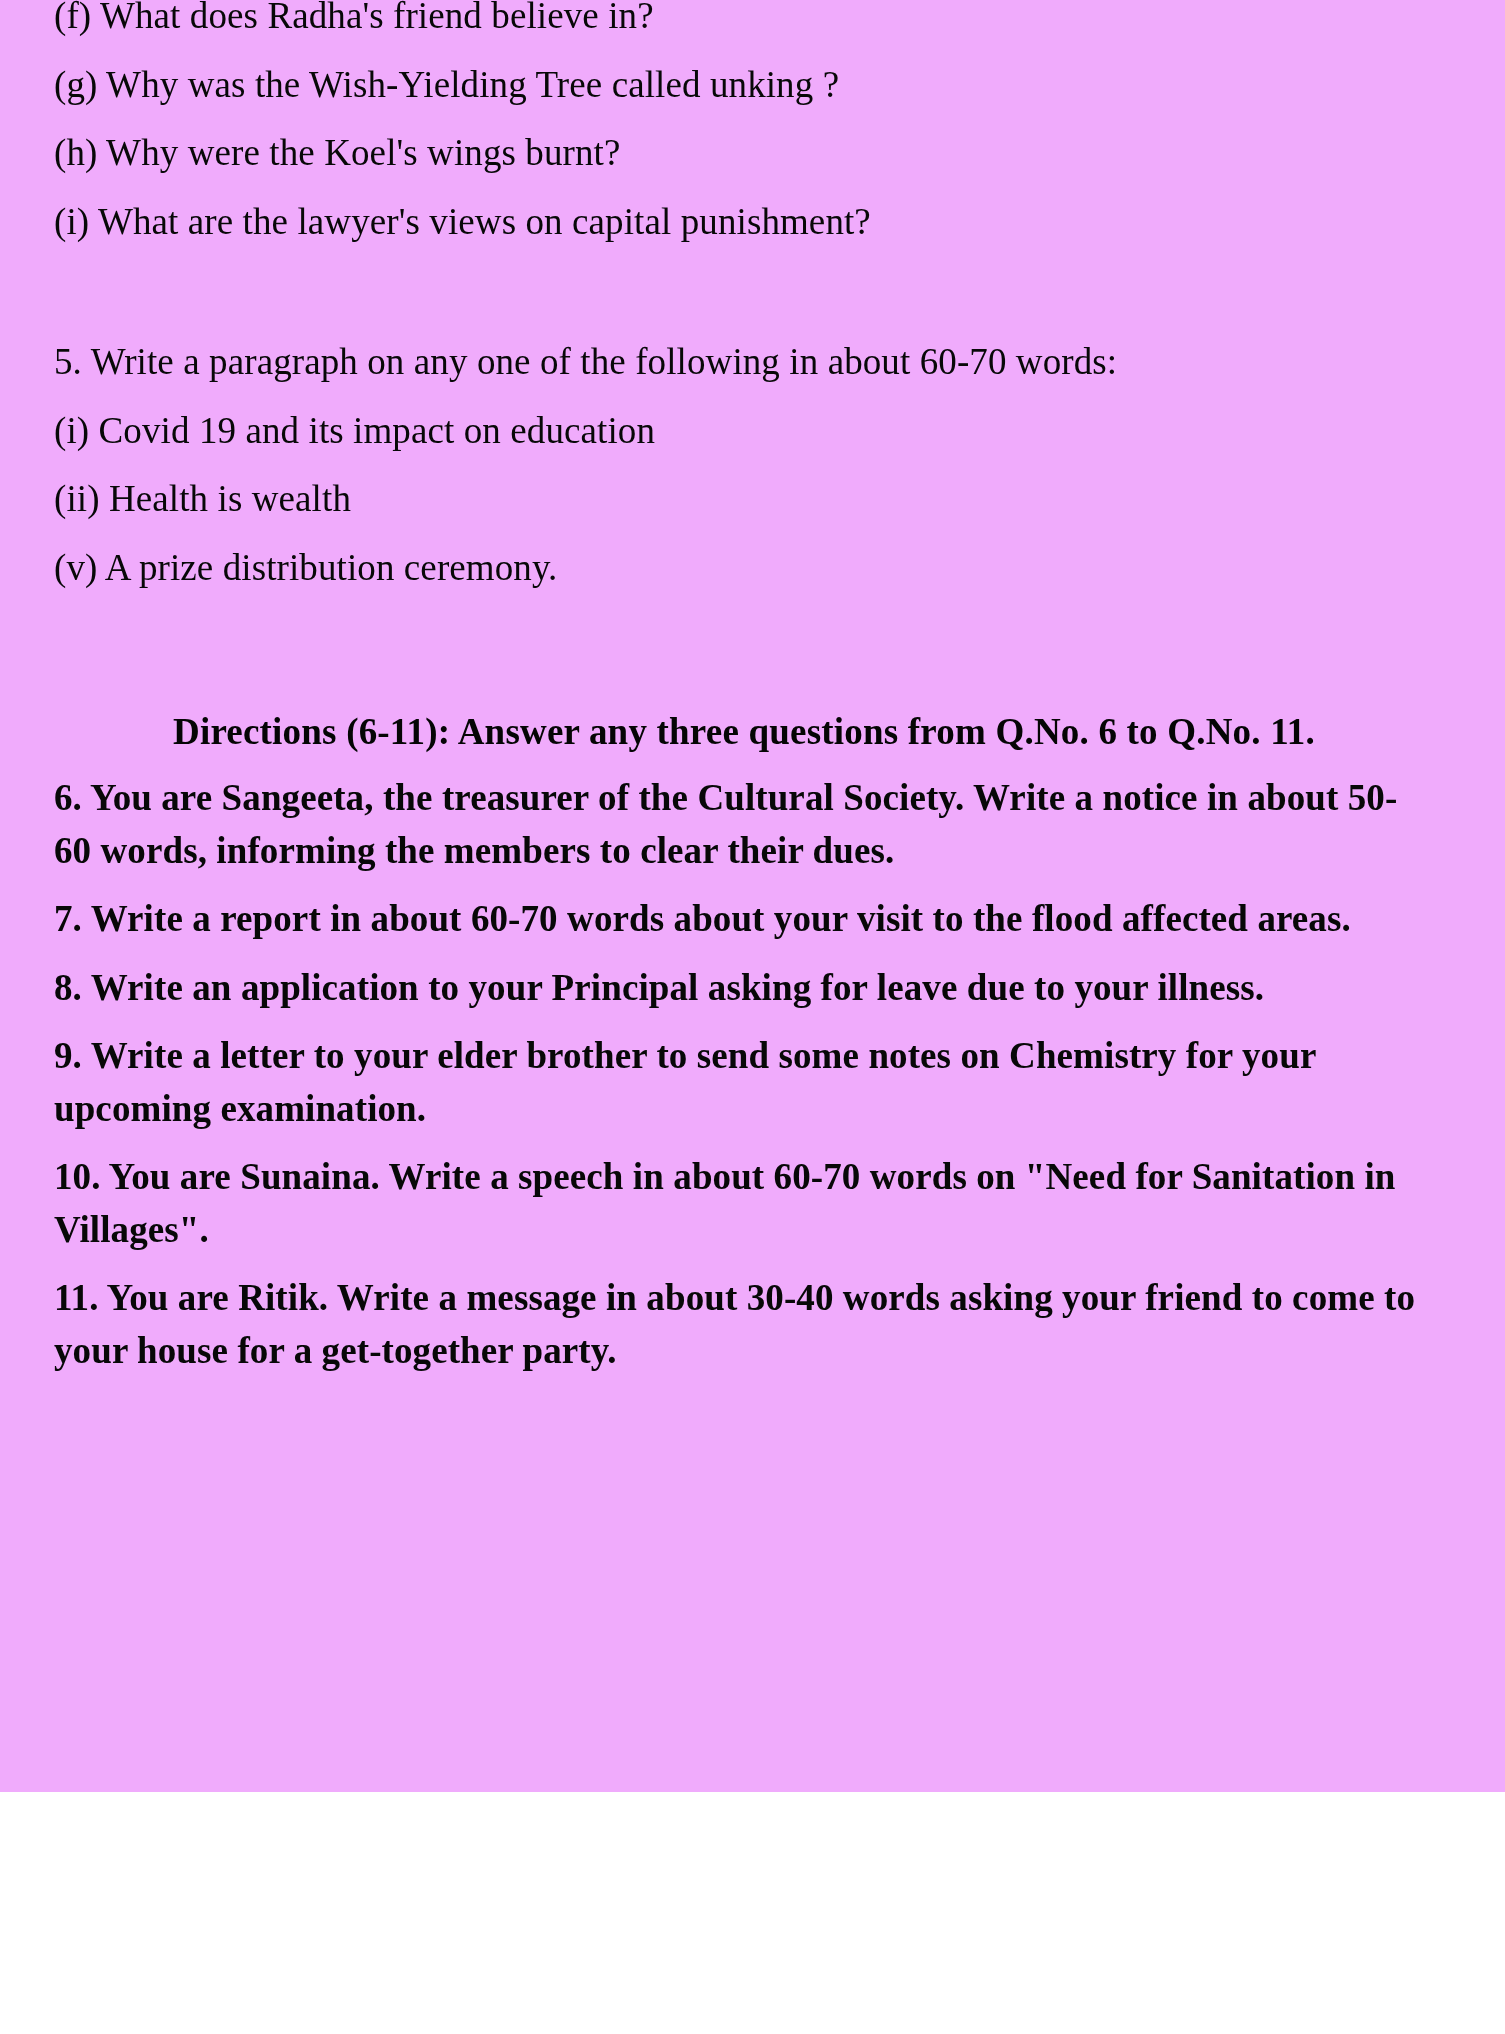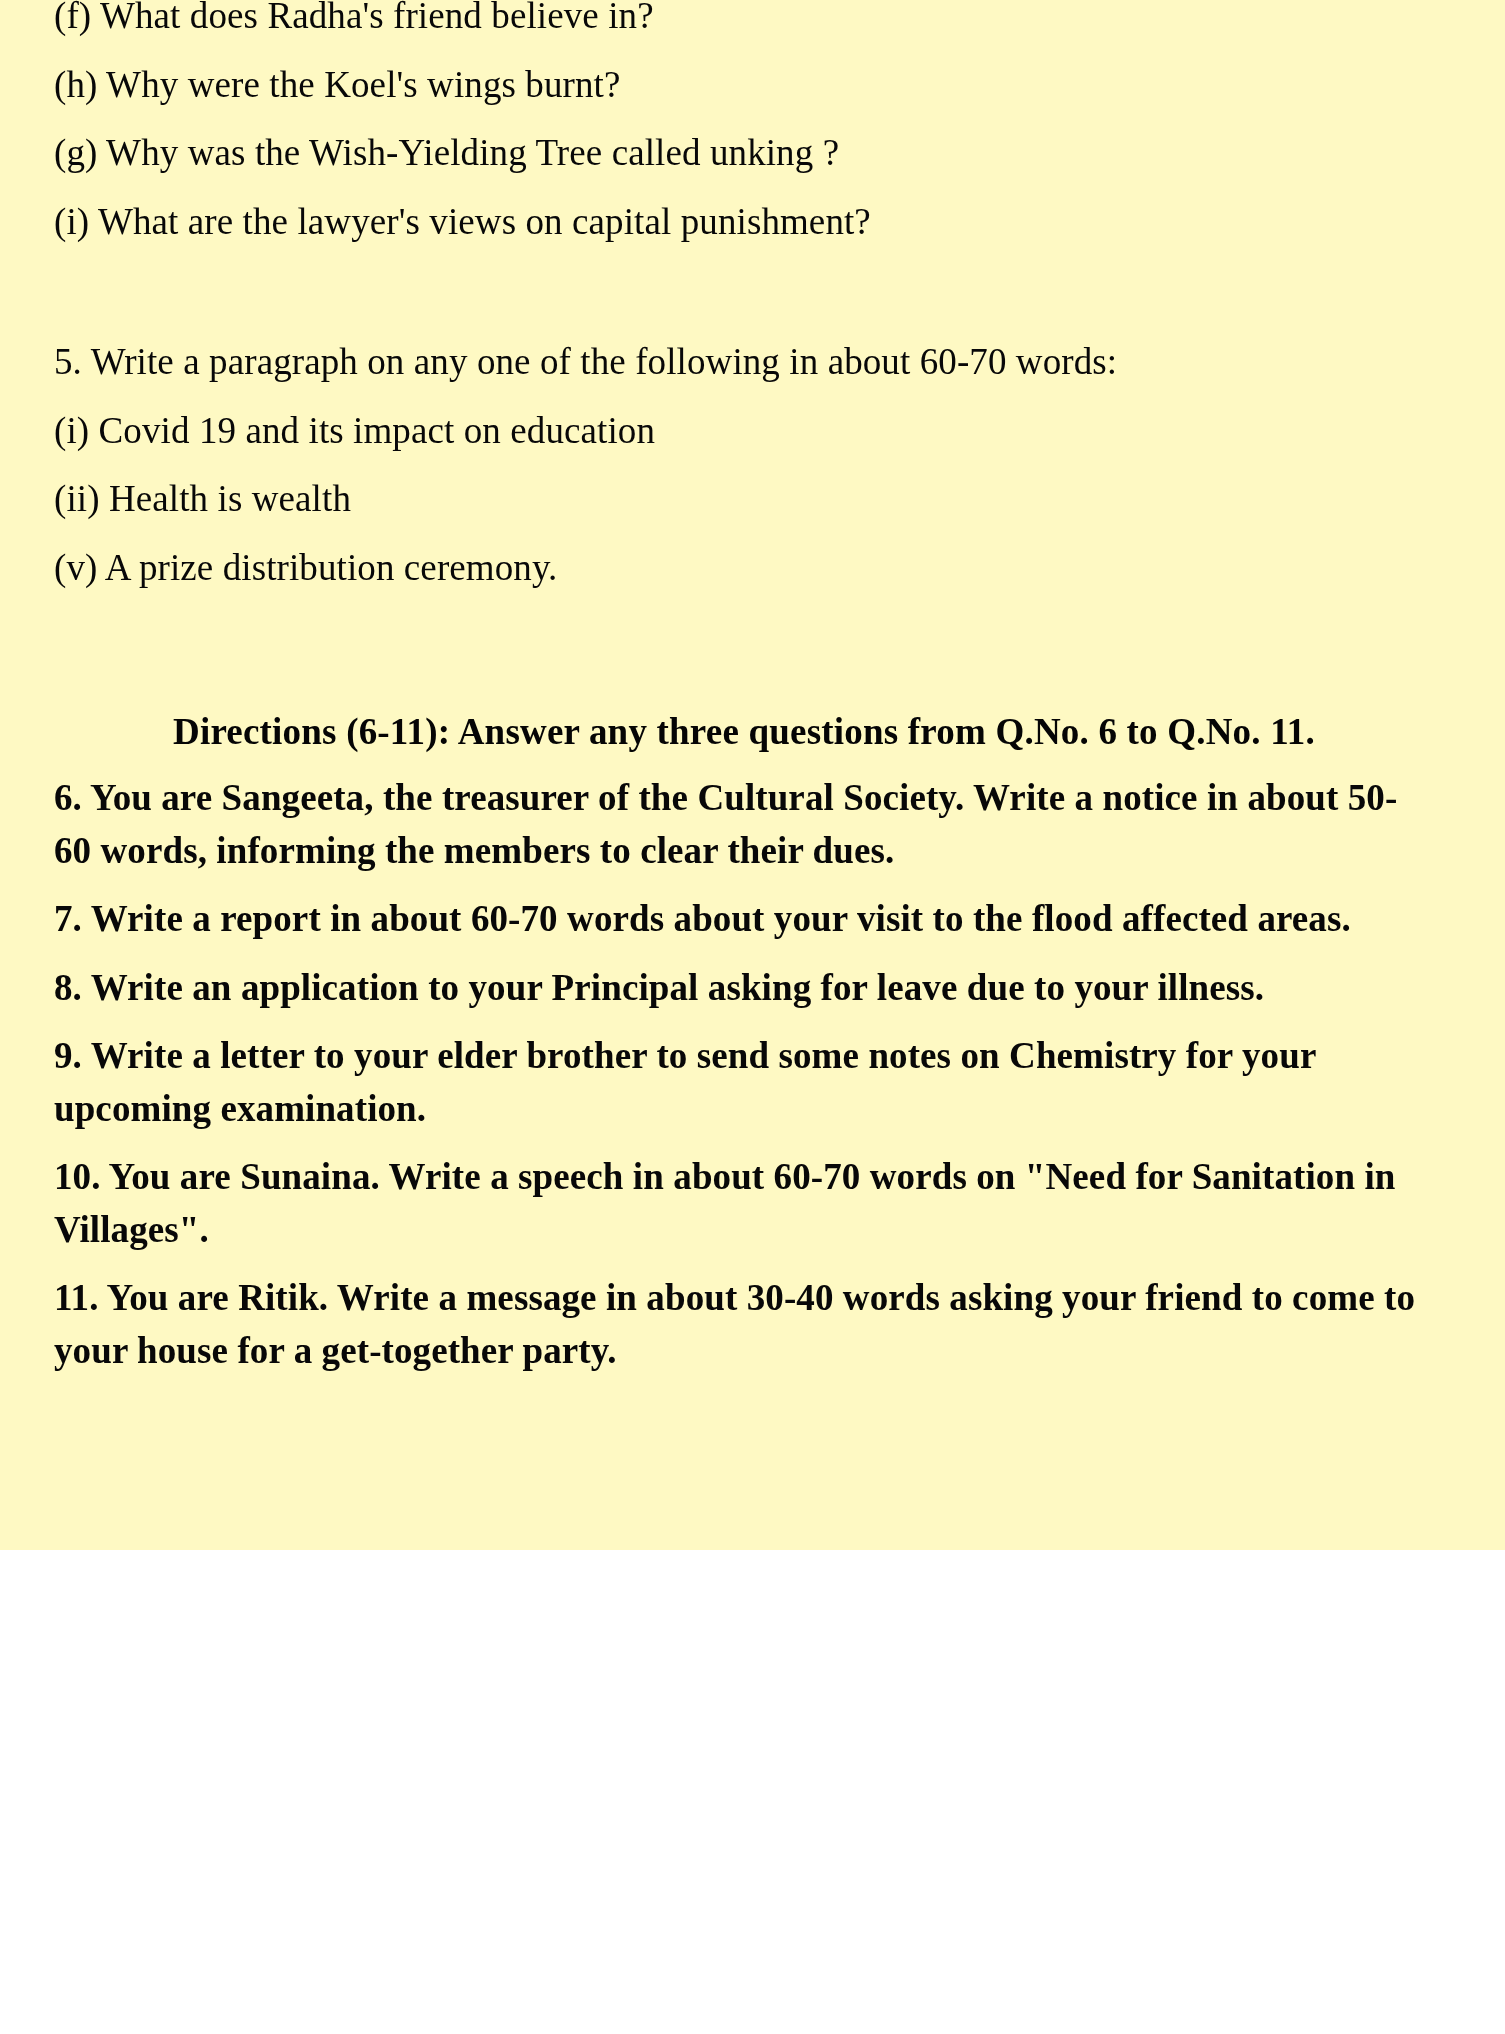--- a/index.html
+++ b/index.html
@@ -13,22 +13,22 @@
     height: 2034px;
     font-family: "Liberation Serif", "DejaVu Serif", serif;
     color: #050505;
     overflow: hidden;
     position: relative;
   }
 
   .page {
     position: relative;
     width: 1505px;
-    height: 1550px;
-    background: #fef9c3;
+    height: 1792px;
+    background: #f0abfc;
     padding: 0;
     box-sizing: border-box;
   }
 
   
   .col {
     position: absolute;
     left: 54px;
     top: -10px;
     width: 1380px;
@@ -81,22 +81,22 @@
   }
 </style>
 </head>
 <body>
 
 <div class="page">
   <div class="col">
 
     <div>
       <p class="line q-line">(f) What does Radha's friend believe in?</p>
+      <p class="line q-line">(g) Why was the Wish-Yielding Tree called unking ?</p>
       <p class="line q-line">(h) Why were the Koel's wings burnt?</p>
-      <p class="line q-line">(g) Why was the Wish-Yielding Tree called unking ?</p>
       <p class="line q-line">(i) What are the lawyer's views on capital punishment?</p>
     </div>
 
     <div class="gap-block-a"></div>
 
     <div>
       <p class="line q-line">5. Write a paragraph on any one of the following in about 60-70 words:</p>
       <p class="line sub-item">(i) Covid 19 and its impact on education</p>
       <p class="line sub-item">(ii) Health is wealth</p>
       <p class="line sub-item">(v) A prize distribution ceremony.</p>

